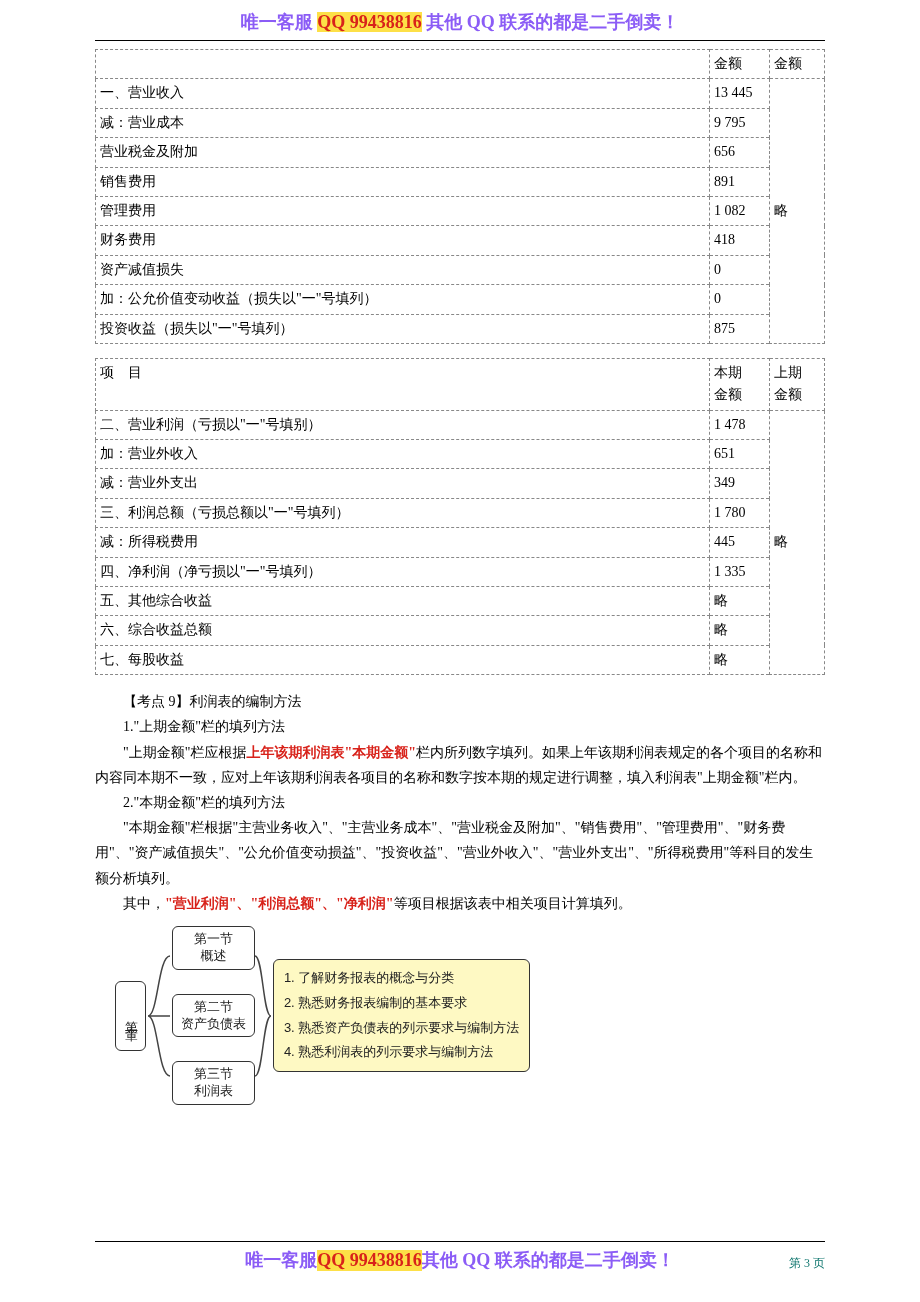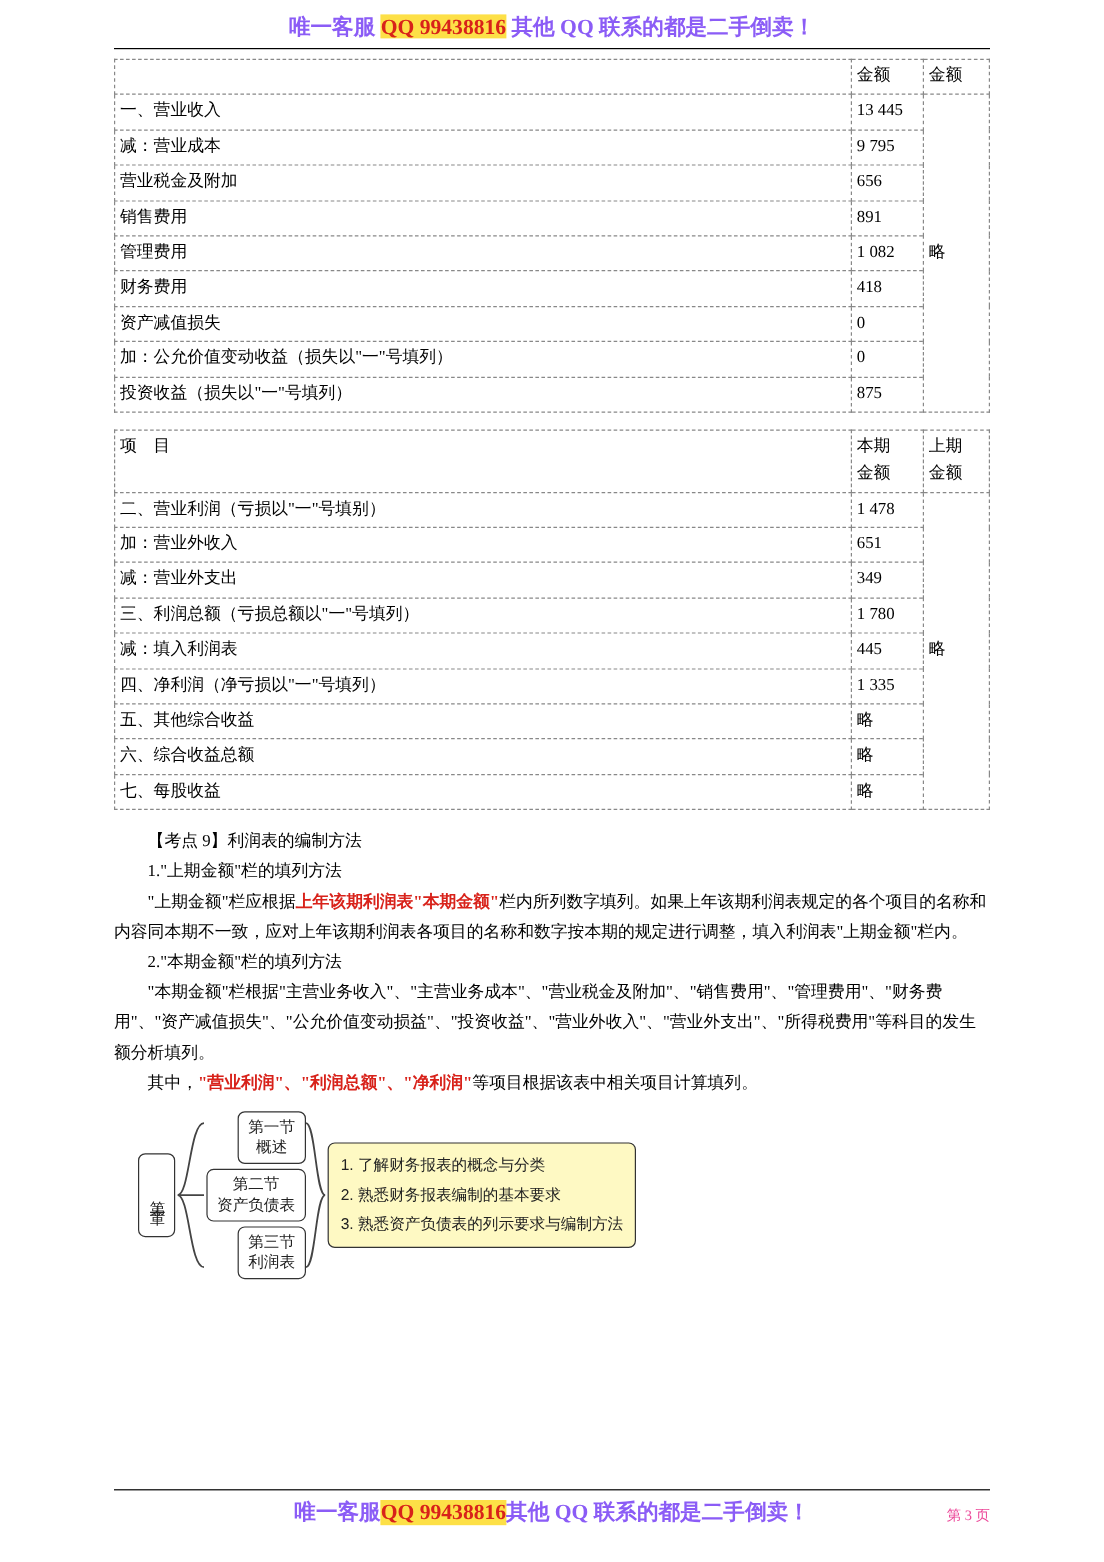--- a/index.html
+++ b/index.html
@@ -37,21 +37,21 @@
     position: relative;
   }
   .banner-red { color: #8b5cf6; }
   .banner-hl { color: #d8221a; background: #fde047; }
   .page-num {
     position: absolute;
     right: 0;
     bottom: 10px;
     font-size: 12px;
     font-weight: normal;
-    color: #ec4899;
+    color: #0f766e;
     font-family: "SimSun", serif;
   }
   table.data {
     width: 100%;
     border-collapse: collapse;
     margin-bottom: 14px;
     table-layout: fixed;
   }
   table.data td {
     border: 1px dashed #888;
@@ -81,22 +81,21 @@
     font-size: 13px;
     background: #fff;
     text-align: center;
     line-height: 1.3;
     font-family: "Microsoft YaHei", "SimHei", sans-serif;
     color: #222;
   }
   .d-col {
     display: flex;
     flex-direction: column;
-    gap: 4px;
-    align-items: flex-end;
+    gap: 24px;
   }
   .d-main {
     writing-mode: vertical-rl;
     text-orientation: upright;
     letter-spacing: 4px;
     padding: 10px 6px;
     min-height: 70px;
     display: flex;
     align-items: center;
     justify-content: center;
@@ -193,21 +192,21 @@
         </tr>
     <tr>
           <td>减：营业外支出</td>
           <td class="col-amt">349</td>
         </tr>
     <tr>
           <td>三、利润总额（亏损总额以"一"号填列）</td>
           <td class="col-amt">1  780</td>
         </tr>
     <tr>
-          <td>减：填入利润表</td>
+          <td>减：所得税费用</td>
           <td class="col-amt">445</td>
         </tr>
     <tr>
           <td>四、净利润（净亏损以"一"号填列）</td>
           <td class="col-amt">1  335</td>
         </tr>
     <tr>
           <td>五、其他综合收益</td>
           <td class="col-amt">略</td>
         </tr>
@@ -245,20 +244,21 @@
       <div class="d-box"><span>第二节</span><br><span>资产负债表</span></div>
       <div class="d-box"><span>第三节</span><br><span>利润表</span></div>
     </div>
     <svg class="bracket-svg" width="20" height="140" viewBox="0 0 20 140" style="margin-left:-2px">
       <path d="M 2 10 C 10 10 10 70 18 70 M 2 130 C 10 130 10 70 18 70" stroke="#444" stroke-width="1.5" fill="none"></path>
     </svg>
     <div class="d-list">
       <div>1. 了解财务报表的概念与分类</div>
       <div>2. 熟悉财务报表编制的基本要求</div>
       <div>3. 熟悉资产负债表的列示要求与编制方法</div>
+      <div>4. 熟悉利润表的列示要求与编制方法</div>
     </div>
   </div>
 
   <div class="footer-wrap">
     <div class="footer-banner">
       <span class="banner-red">唯一客服 </span>
         <span class="banner-hl">QQ 99438816</span>
         <span class="banner-red">  其他 QQ 联系的都是二手倒卖！</span>
       <span class="page-num">第 3 页</span>
     </div>

